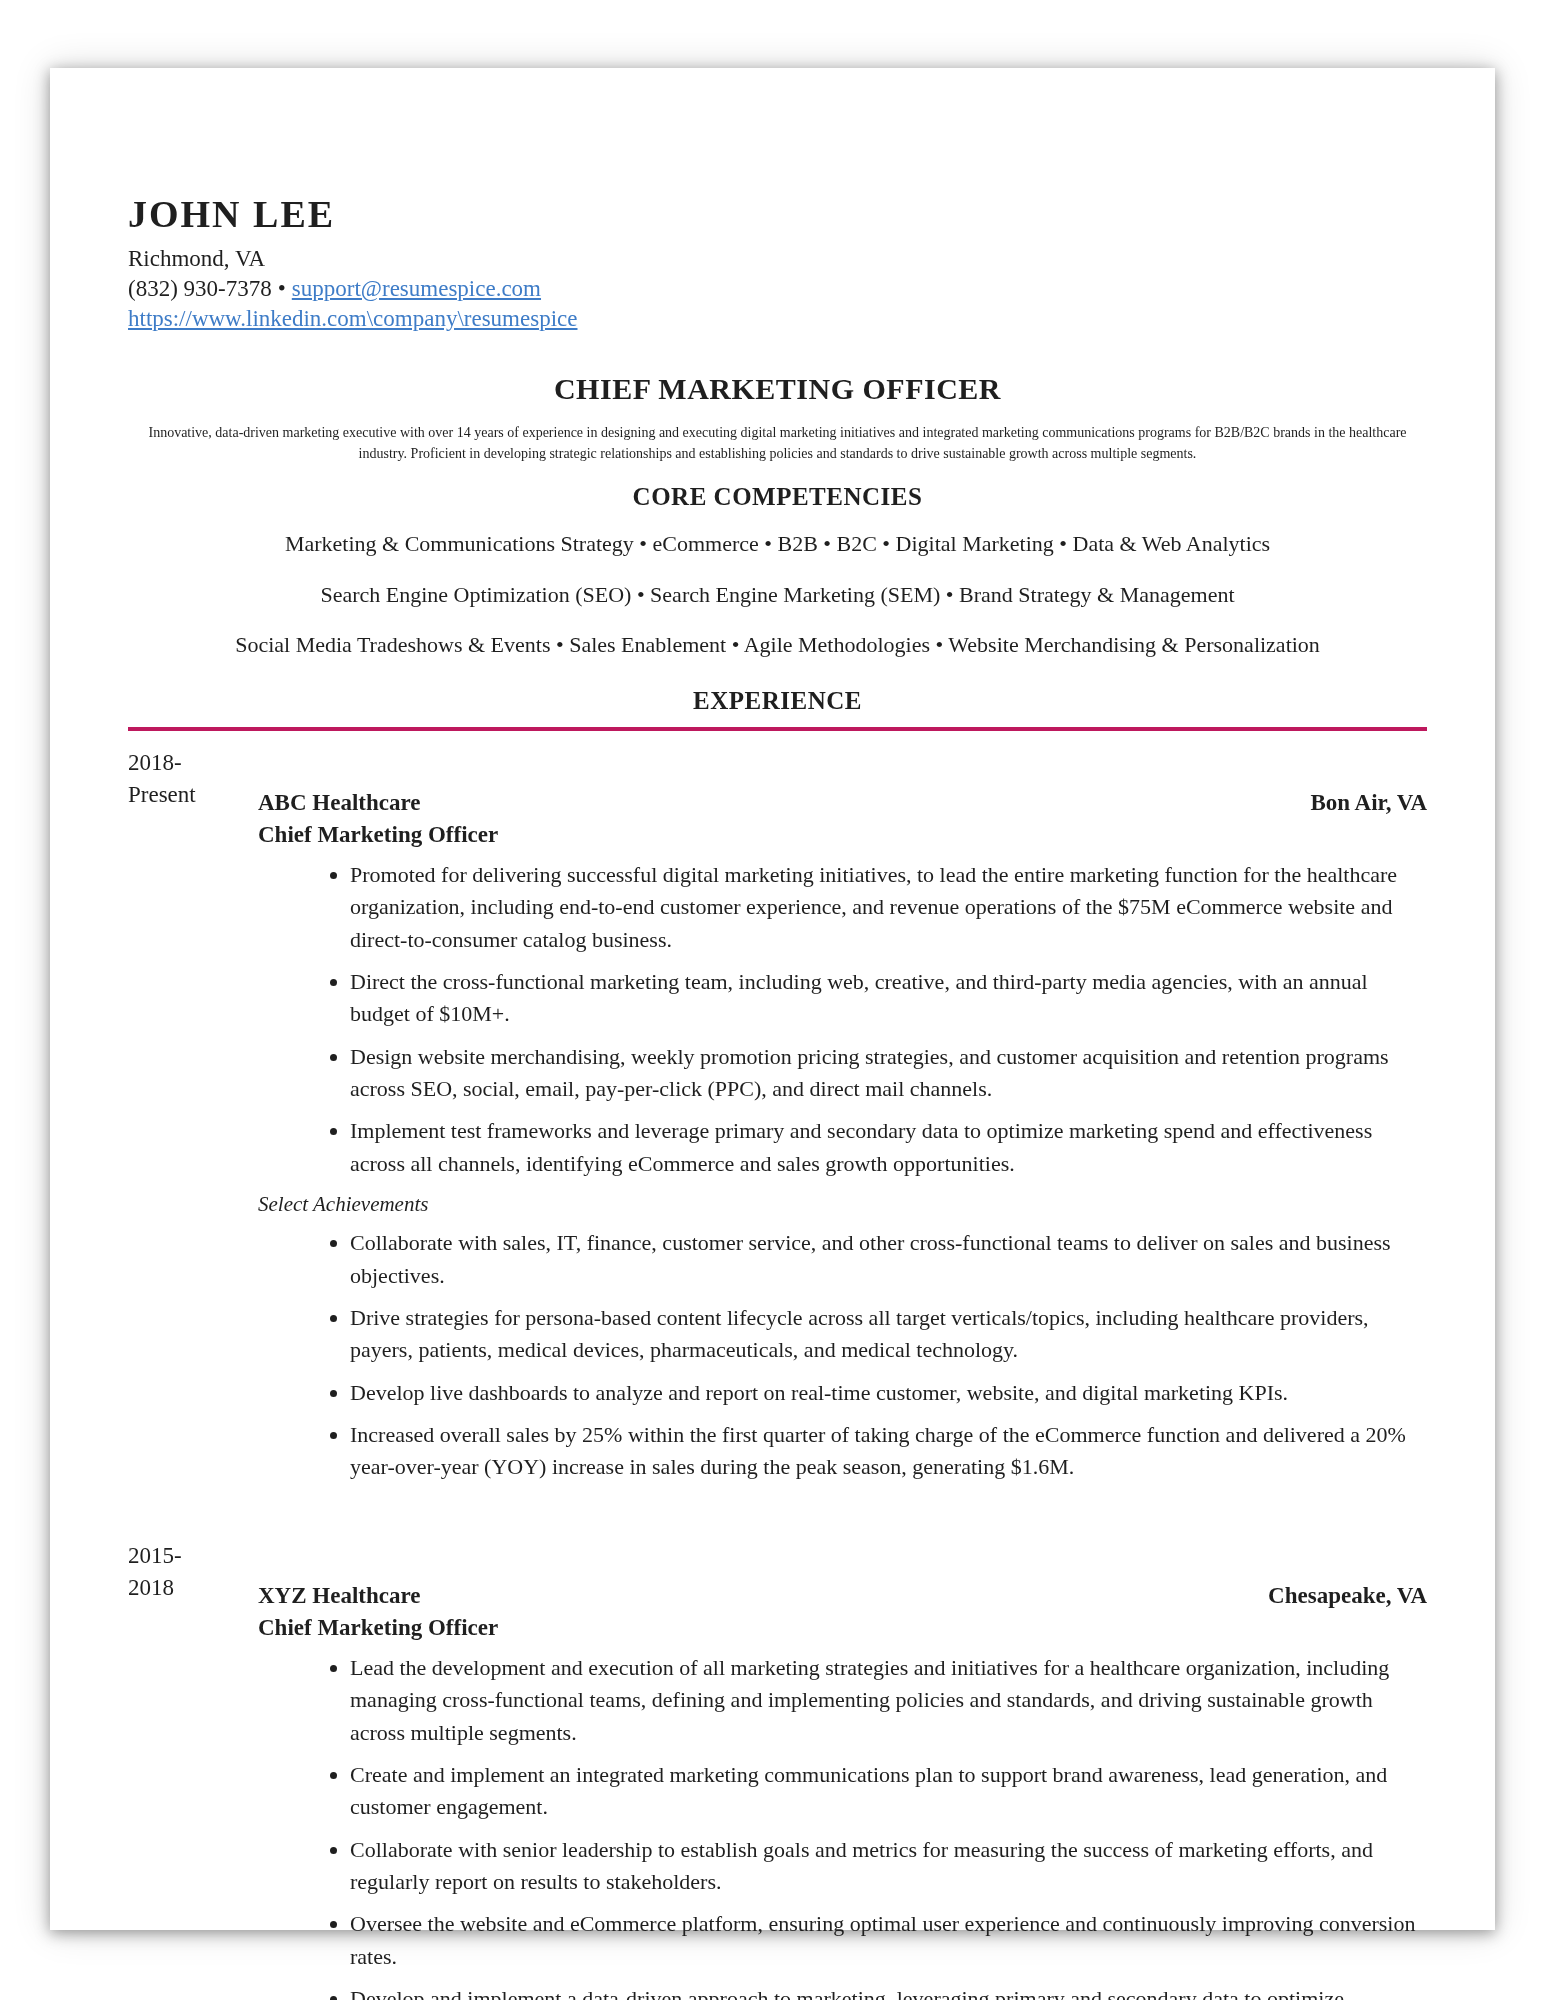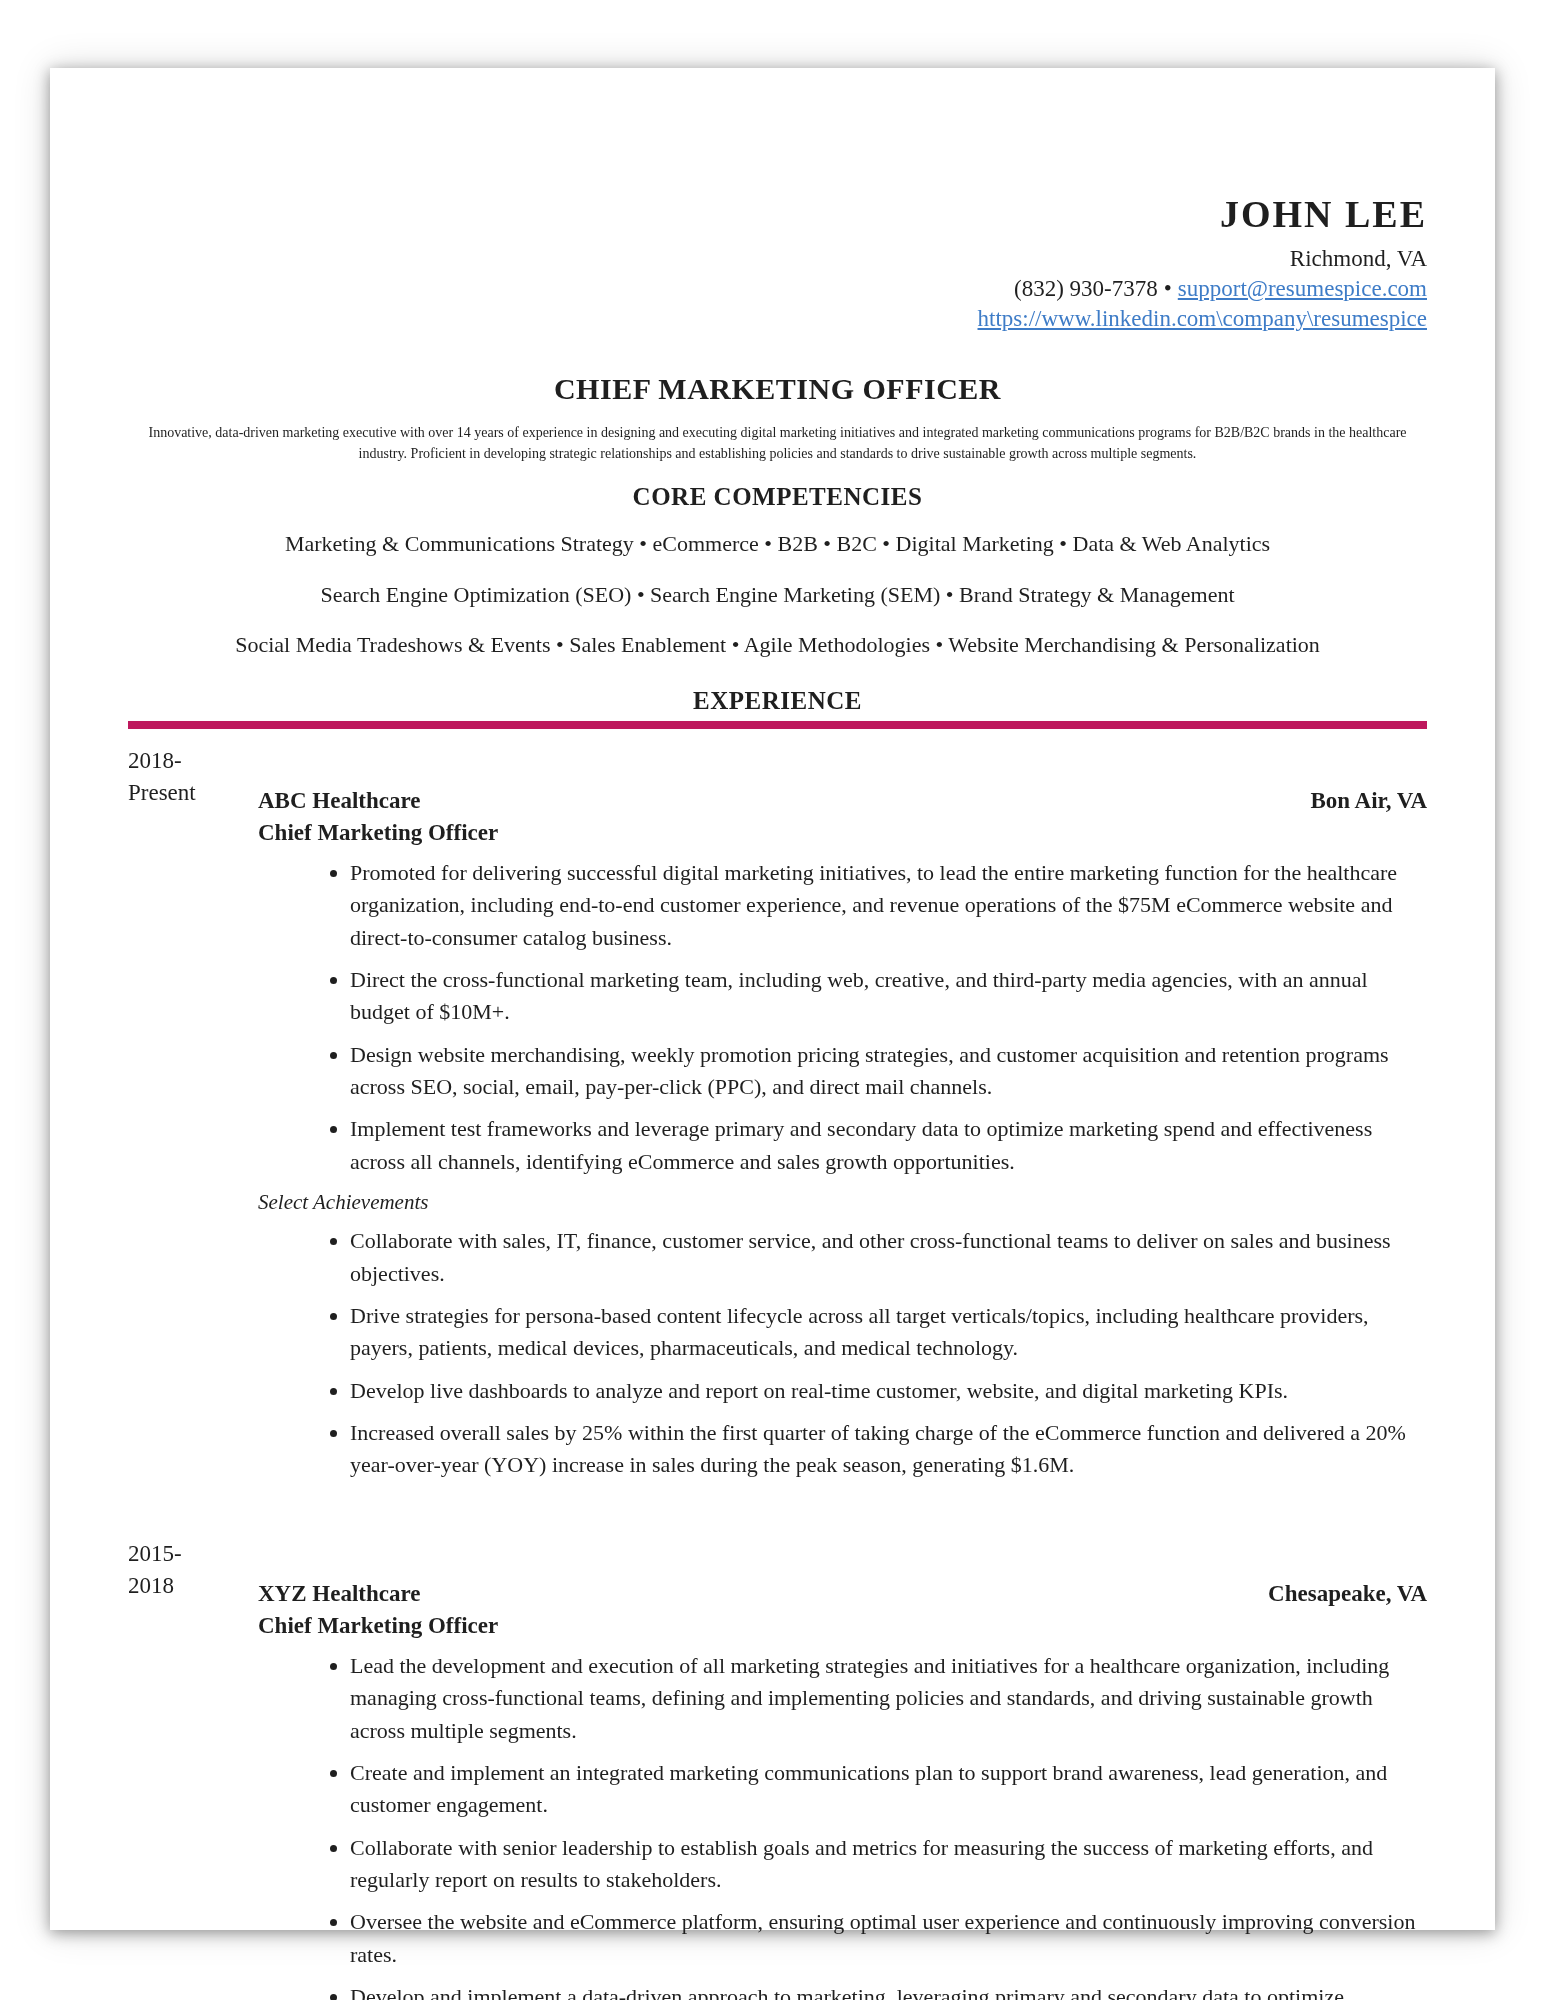--- a/index.html
+++ b/index.html
@@ -23,21 +23,21 @@
     left: 50px;
     top: 68px;
     width: 1445px;
     height: 1862px;
     background: #ffffff;
     box-shadow: 0 3px 14px rgba(0,0,0,0.38), 0 0 36px rgba(0,0,0,0.14);
     box-sizing: border-box;
     padding: 126px 68px 0 78px;
   }
   
-  .hdr { text-align: right; }
+  .hdr { text-align: left; }
   .name {
     font-size: 38px;
     font-weight: bold;
     letter-spacing: 2px;
     line-height: 1.1;
     margin-bottom: 8px;
   }
   .hline { font-size: 23px; line-height: 30px; }
   .sep { margin: 0 6px; }
   a.link {
@@ -63,22 +63,22 @@
   .competencies h2 {
     font-size: 25px;
     font-weight: bold;
     margin: 0 0 6px 0;
     letter-spacing: 0.5px;
   }
   .comp-line { font-size: 22px; line-height: 1.57; margin: 16px; }
   
   .experience { margin-top: 24px; }
   .exp-head {
-    border-bottom: 8px solid #be185d;
-    padding-bottom: 6px;
+    border-bottom: 4px solid #be185d;
+    padding-bottom: 12px;
     text-align: center;
   }
   .exp-head h2 {
     font-size: 25px;
     font-weight: bold;
     margin: 0;
     letter-spacing: 0.5px;
   }
   .job {
     display: grid;

